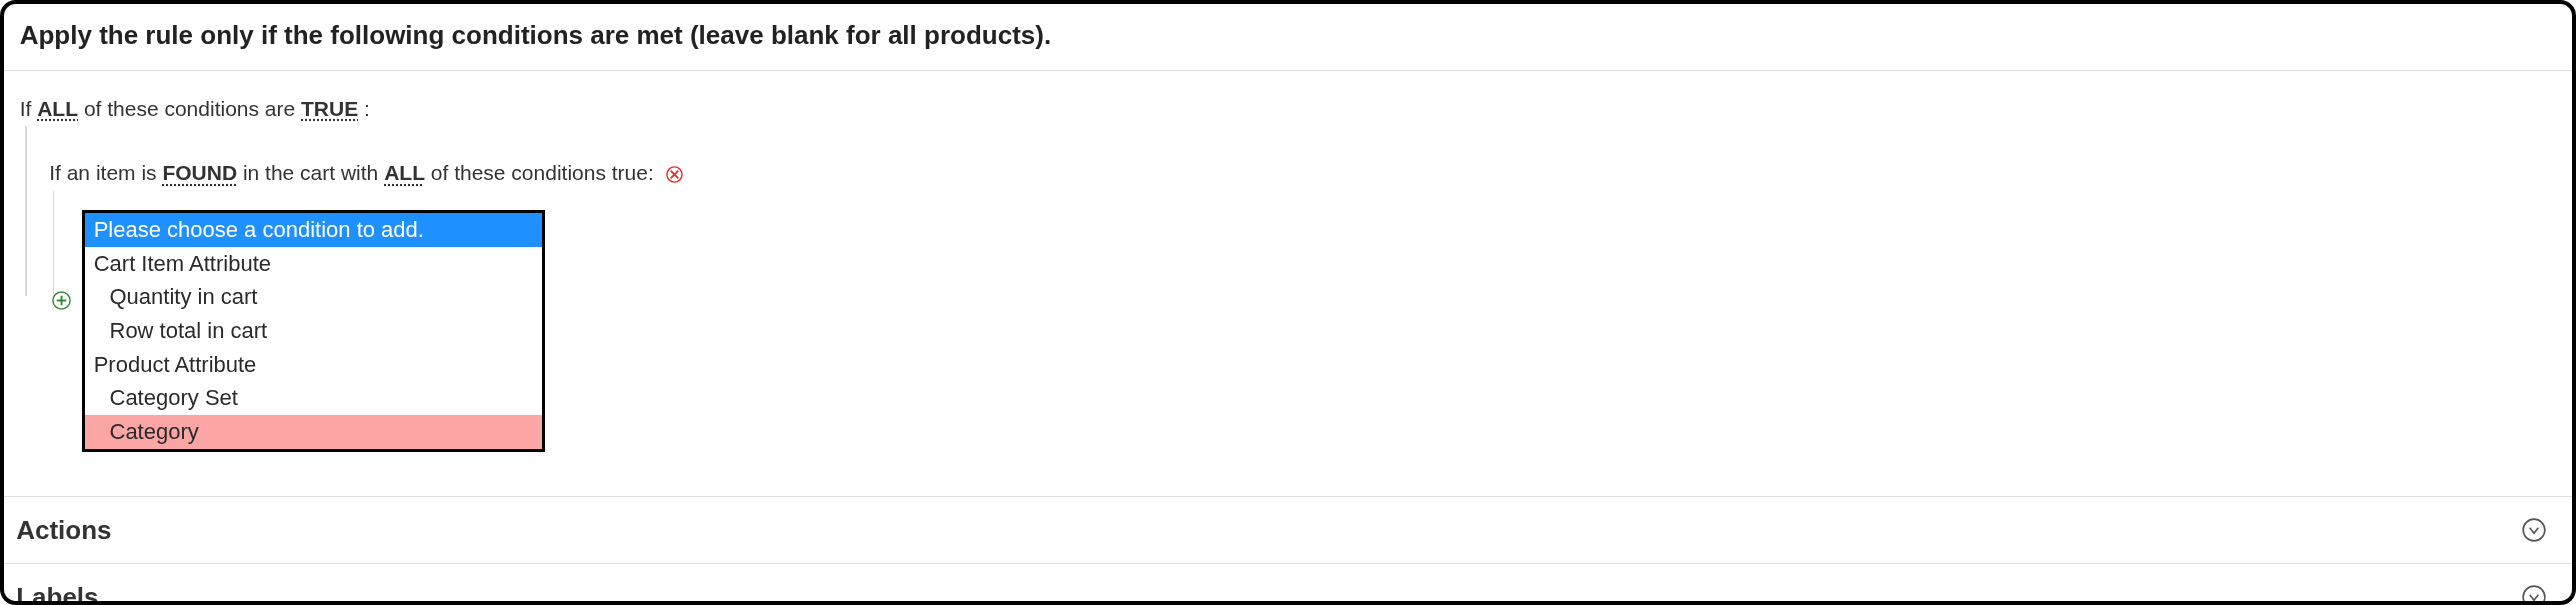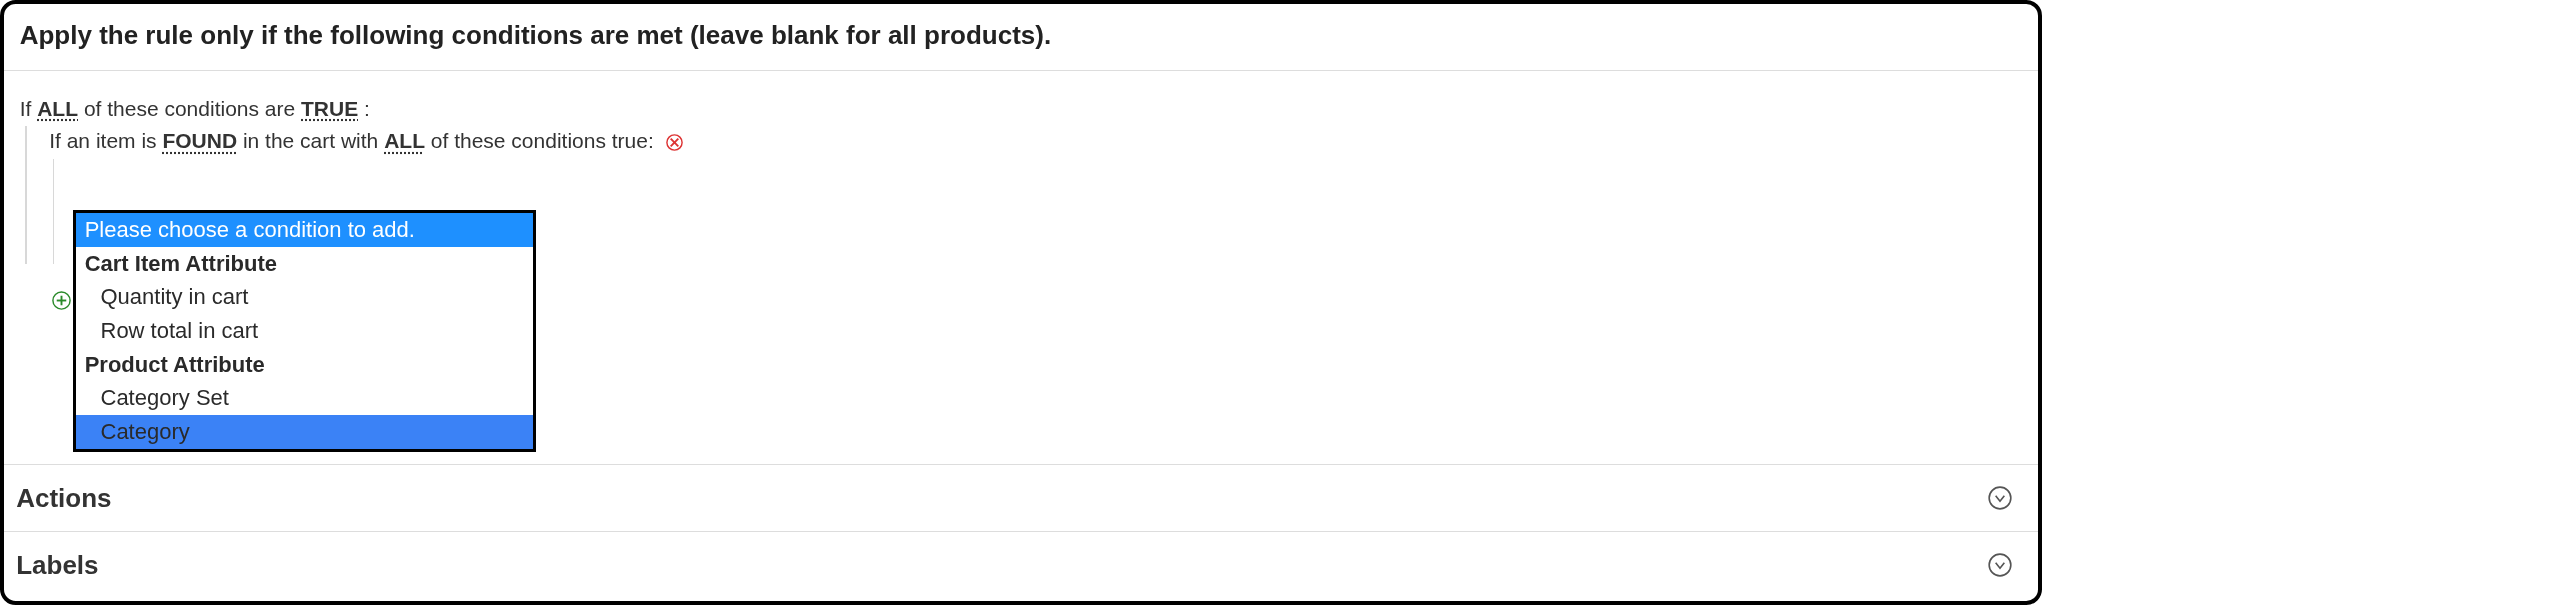--- a/index.html
+++ b/index.html
@@ -3,21 +3,21 @@
 <meta charset="utf-8">
 <style>
   * { box-sizing: border-box; }
   html, body {
     margin: 0; padding: 0;
     font-family: -apple-system, BlinkMacSystemFont, "Segoe UI", Helvetica, Arial, sans-serif;
     background: #fff;
     color: #222;
   }
   .frame {
-    width: 2042px;
+    width: 2576px;
     height: 605px;
     border: 4.4px solid #000;
     border-radius: 15.7px;
     padding: 8.7px 0 0 0;
     position: relative;
     overflow: hidden;
   }
   .section-title {
     font-size: 26px;
     font-weight: 700;
@@ -73,48 +73,48 @@
   }
   .add-icon {
     display: inline-flex;
     width: 21px; height: 21px;
     cursor: pointer;
   }
   .add-icon svg { width: 21px; height: 21px; }
 
   .dropdown {
     position: absolute;
-    left: 69px;
+    left: 78px;
     top: 206px;
     width: 463px;
     border: 3.5px solid #000;
     background: #fff;
     z-index: 10;
     font-size: 22px;
     line-height: 1.45;
   }
   .dd-item {
     padding: 0.9px 8.7px;
     cursor: pointer;
     white-space: nowrap;
     color: #2a2a2a;
   }
   .dd-item.selected {
     background: #1e90ff;
     color: #fff;
   }
   .dd-item.group {
-    font-weight: 700;
+    font-weight: 400;
     cursor: default;
   }
   .dd-item.child {
     padding-left: 24.5px;
   }
   .dd-item.hover {
-    background: #3b82f6;
+    background: #fca5a5;
   }
 
   .accordion {
     border-top: 0.9px solid #ddd;
     padding: 0;
   }
   .acc-row {
     display: flex;
     align-items: center;
     justify-content: space-between;
@@ -147,21 +147,21 @@
       <span>If </span>
       <span class="bold link-like">ALL</span>
       <span> of these conditions are </span>
       <span class="bold link-like">TRUE</span>
       <span> :</span>
     </div>
 
     <div class="indent-1" style="position:relative; padding-top:3.5px;">
       <div class="tree-bar"></div>
 
-      <div class="cond-line" style="padding-left:3.5px;">
+      <div class="cond-line" style="padding-left:3.5px;margin-top:32px;">
         <span>If an item is </span>
         <span class="bold link-like">FOUND</span>
         <span> in the cart with </span>
         <span class="bold link-like">ALL</span>
         <span> of these conditions true:</span>
         <span class="remove-icon">
           <svg viewBox="0 0 20 20">
               <circle cx="10" cy="10" r="8" fill="#fff" stroke="#d33" stroke-width="1.5"></circle>
               <line x1="6" y1="6" x2="14" y2="14" stroke="#d33" stroke-width="2"></line>
               <line x1="14" y1="6" x2="6" y2="14" stroke="#d33" stroke-width="2"></line>

